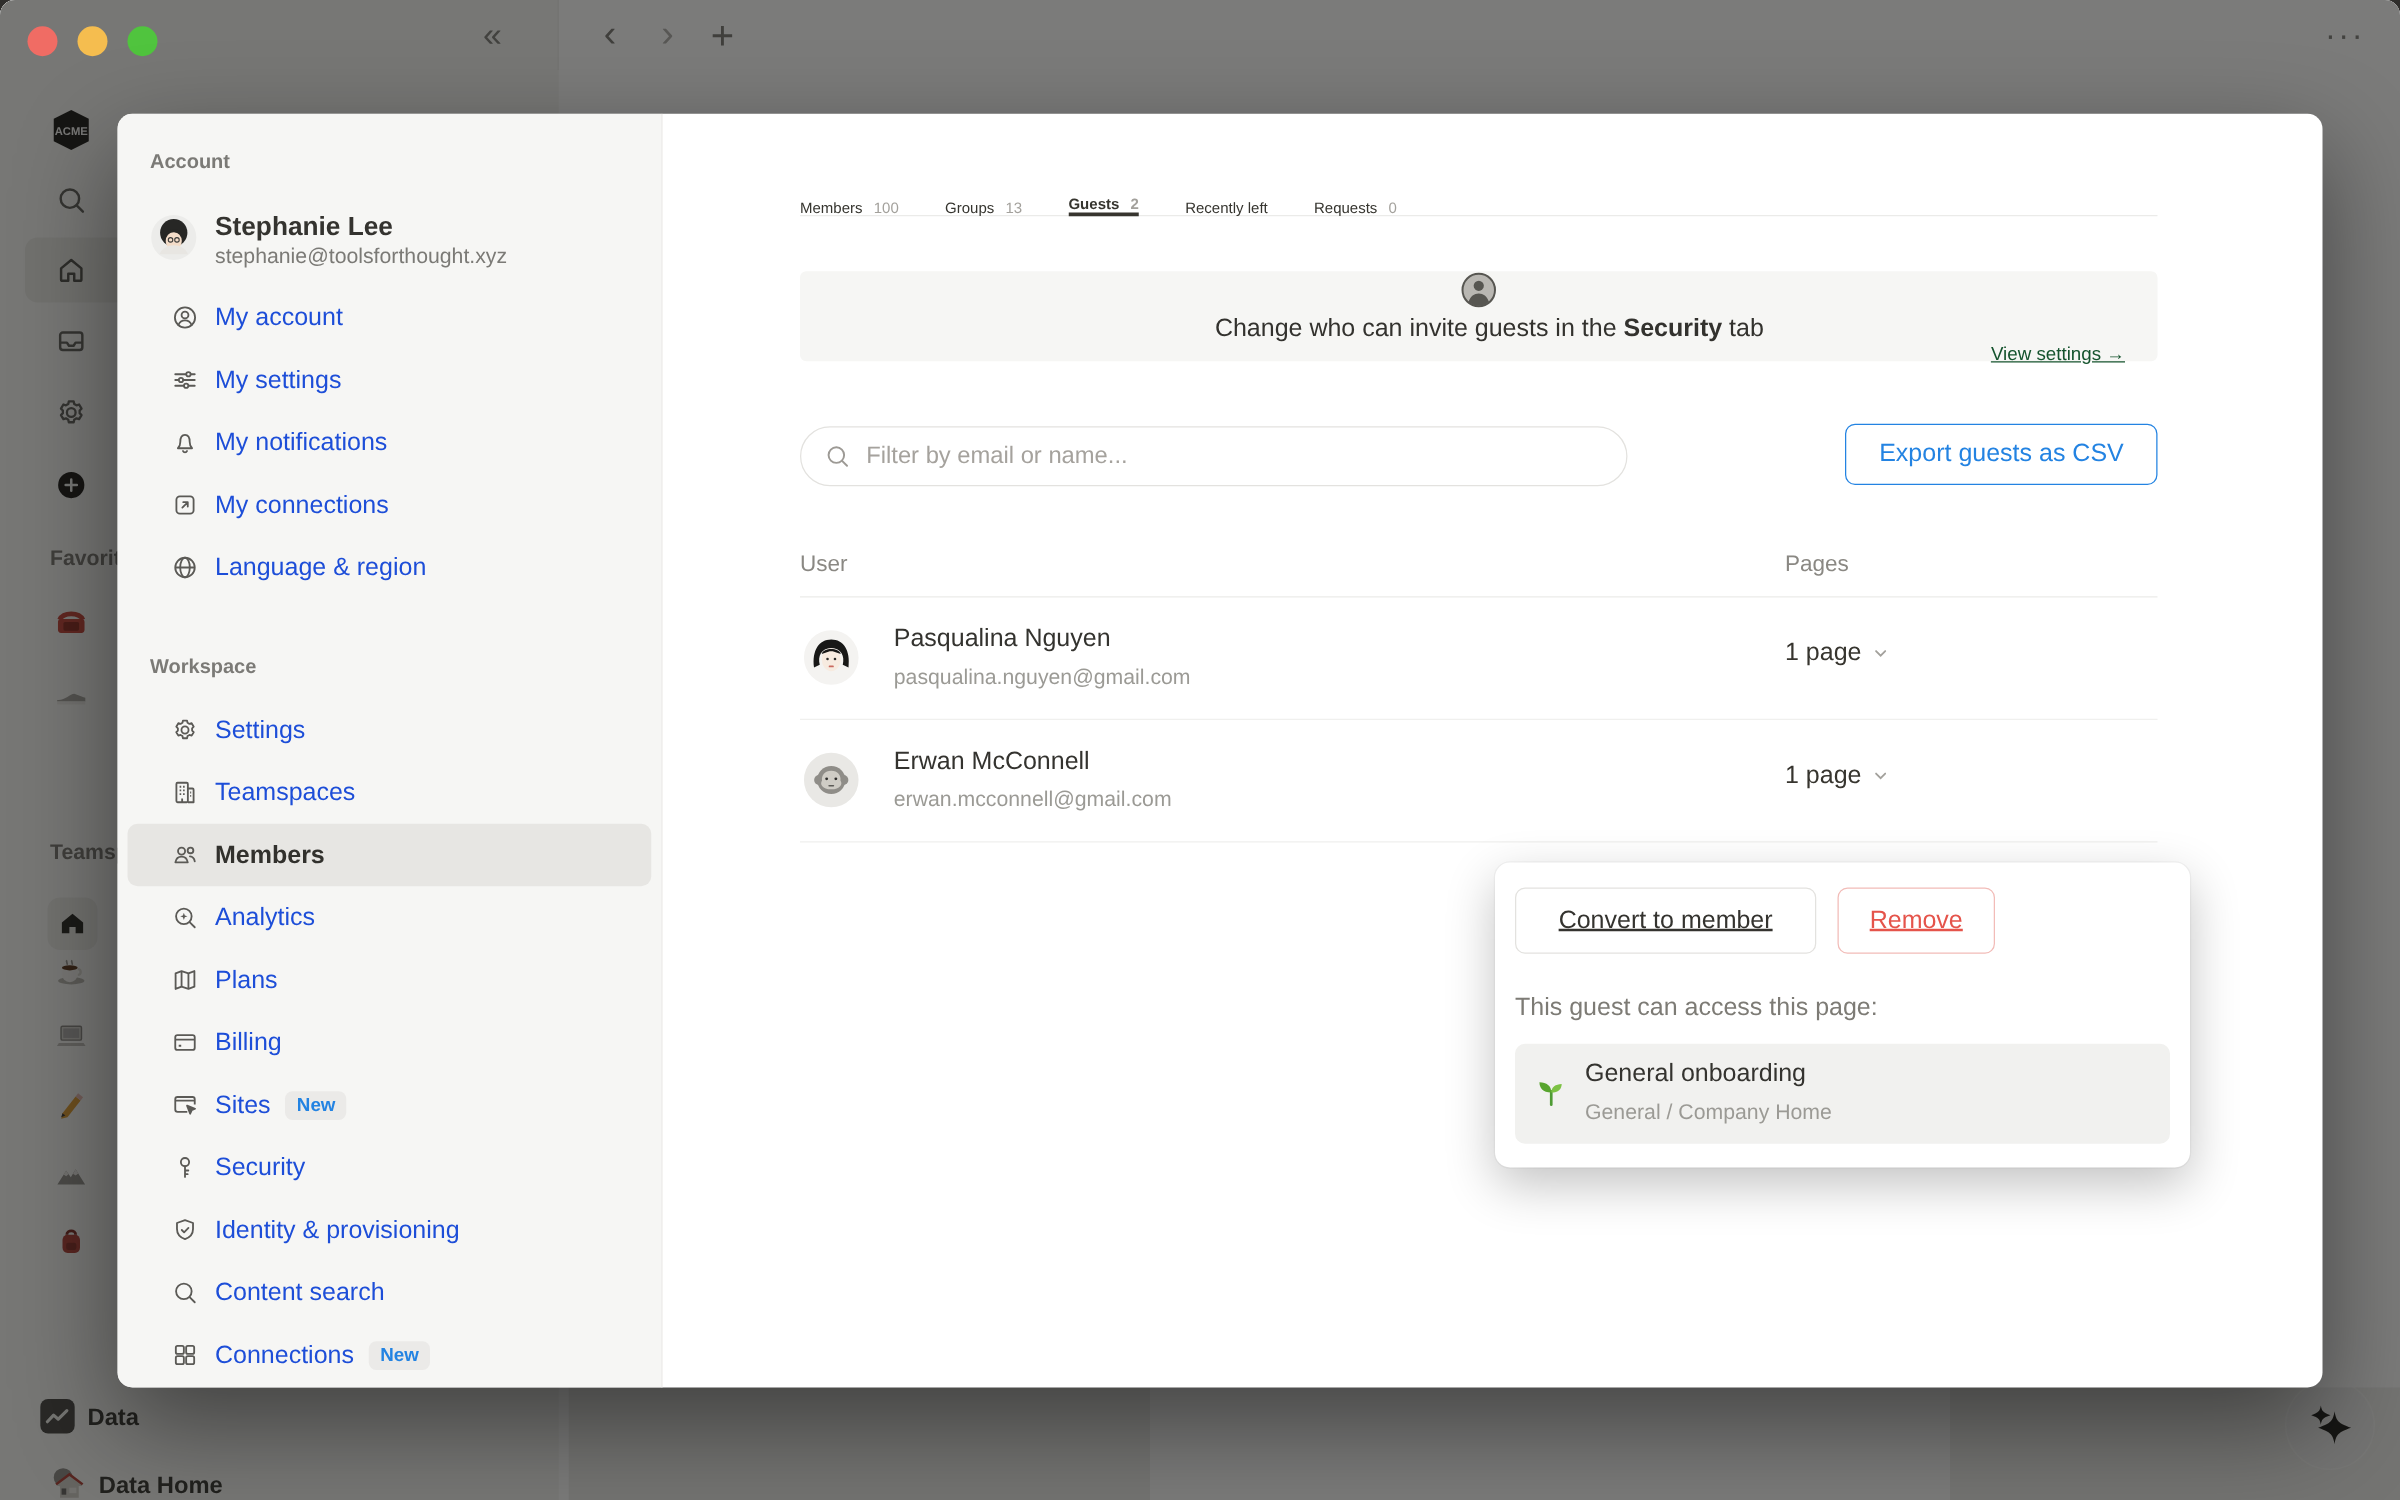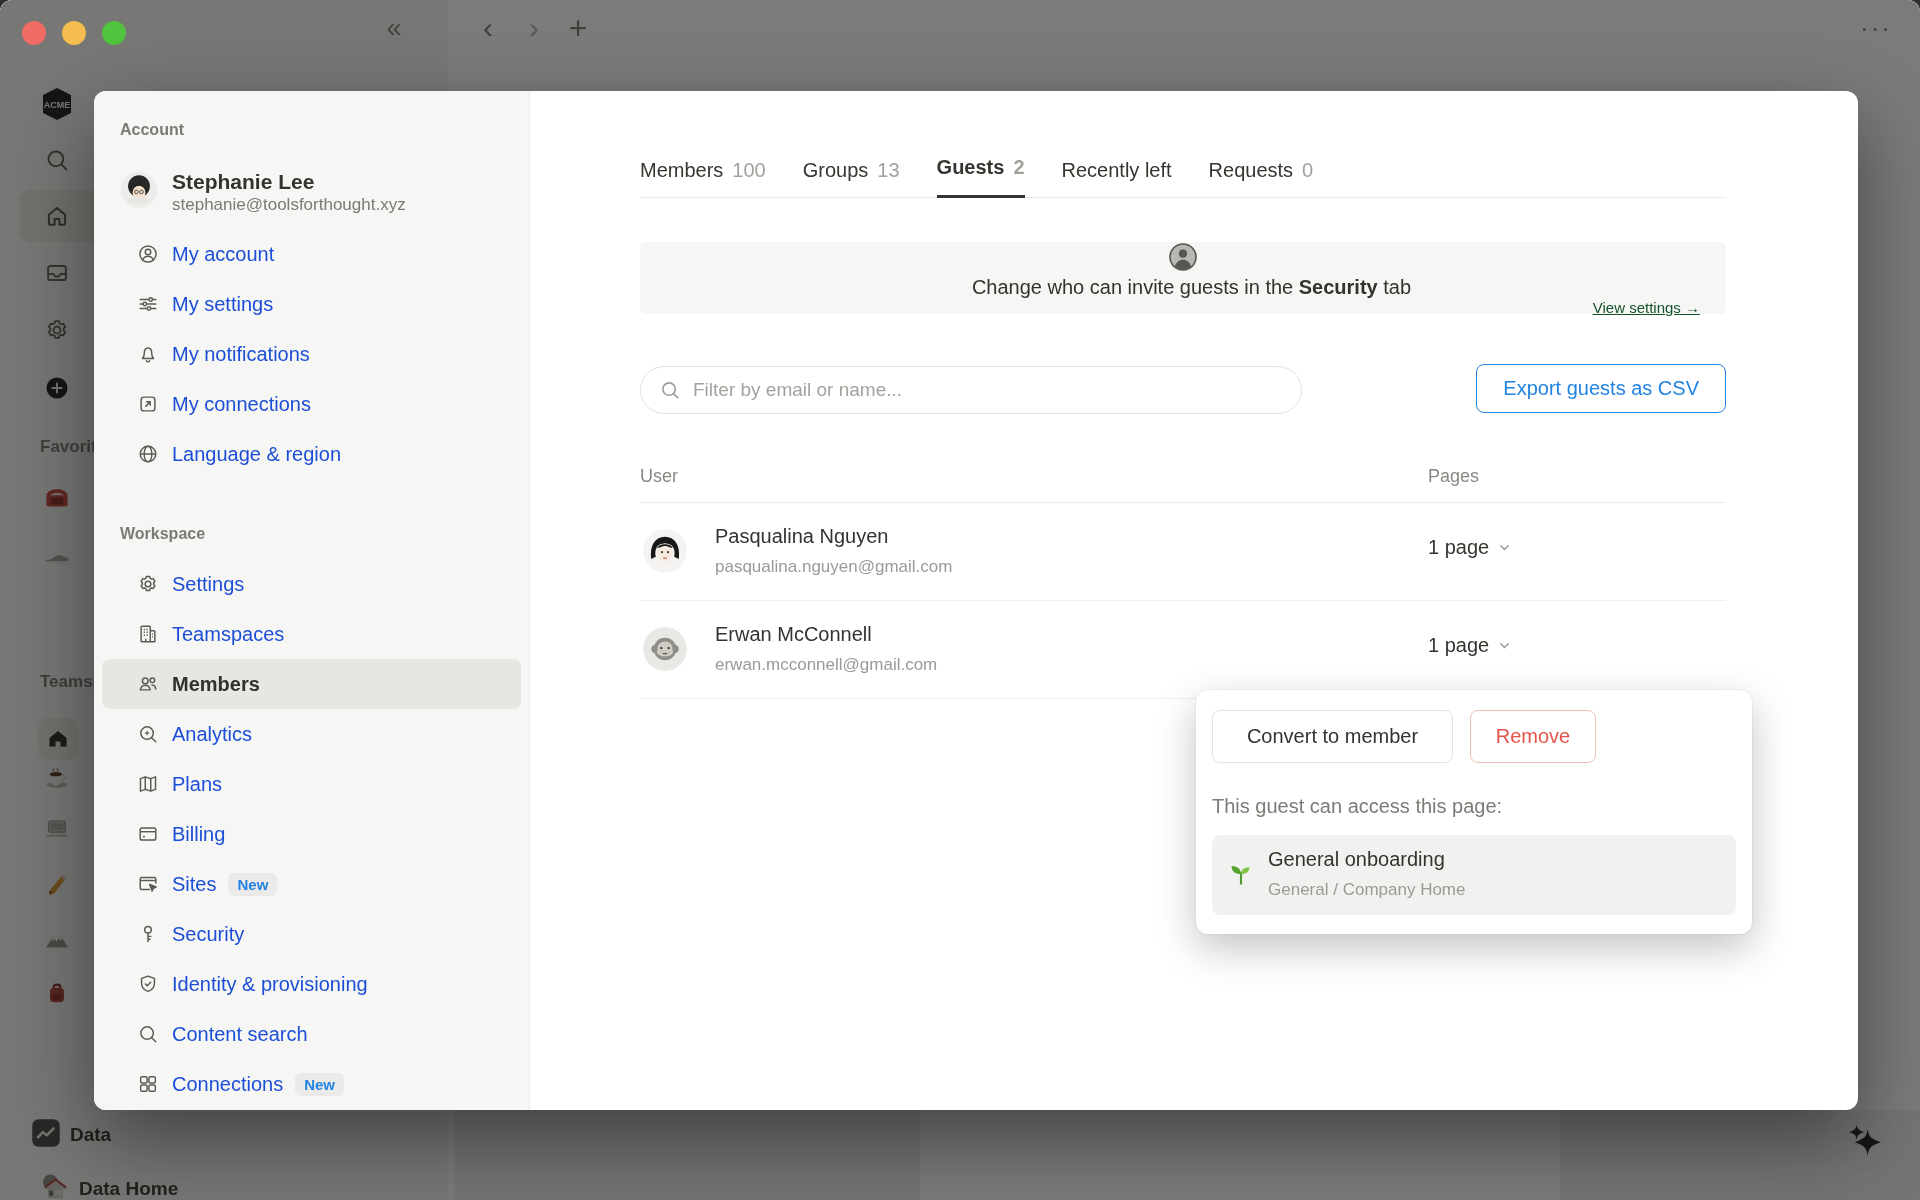--- a/index.html
+++ b/index.html
@@ -45,21 +45,21 @@
   .nav-item{display:flex;align-items:center;height:50px;padding:0 12px 0 35px;border-radius:8px;cursor:pointer;}
   .nav-item .nicon{width:22px;height:22px;margin-right:13px;flex:none;display:flex;color:#5b5a56;}
   .nav-item .nlabel{color:#1d4ed8;font-size:20px;white-space:nowrap;}
   .nav-item.selected{background:#e7e6e3;}
   .nav-item.selected .nlabel{font-weight:700;color:#32312d;}
   .ws-label{margin:46px 0 16px 26px;}
   .badge{margin-left:12px;background:#ebeae8;color:#2383e2;font-size:15px;font-weight:600;padding:3px 9px;border-radius:6px;}
 
   .smain{flex:1;padding:65px 132px 0 110px;position:relative;}
   .tabs{display:flex;gap:37px;border-bottom:1px solid #ebebe9;align-items:flex-end;}
-  .tab{padding-bottom:16px;font-size:20px;color:#36352f;cursor:pointer;white-space:nowrap;position:relative;margin-bottom:-1px;}
+  .tab{padding-bottom:0;font-size:12px;color:#36352f;cursor:pointer;white-space:nowrap;position:relative;margin-bottom:-1px;}
   .tab .count{color:#a3a19c;margin-left:9px;}
   .tab.active{border-bottom:3px solid #37352f;font-weight:600;}
   .banner{margin-top:44px;height:72px;background:#f6f6f4;border-radius:5px;display:flex;align-items:center;padding:0 26px;flex-direction:column;}
   .banner-text{margin-left:17px;font-size:20px;color:#33322e;}
   .banner-link{margin-left:auto;font-size:15px;color:#14532d;cursor:pointer;white-space:nowrap;text-decoration:underline;}
   .ctl-row{margin-top:50px;height:49px;position:relative;}
   .filter{position:absolute;left:0;top:2px;width:662px;height:48px;border:1px solid #e3e2df;border-radius:24px;
     background:#fff;display:flex;align-items:center;padding:0 18px;gap:10px;}
   .filter input{border:none;outline:none;flex:1;font-size:19px;color:#c2410c;background:transparent;}
   .filter input::placeholder{color:#a5a29d;}
@@ -72,21 +72,21 @@
   .avatar{position:absolute;left:2px;top:25px;width:46px;height:46px;border-radius:50%;overflow:hidden;}
   .rname{position:absolute;left:75px;top:22px;font-size:20px;color:#34332f;font-weight:500;}
   .rmail{position:absolute;left:75px;top:54px;font-size:17px;color:#9b9a95;}
   .rpages{position:absolute;left:788px;top:33px;font-size:20px;color:#37352f;display:flex;align-items:center;gap:9px;cursor:pointer;}
   .chev{color:#a3a19c;display:flex;}
 
   
   .popup{position:absolute;left:1196px;top:690px;width:556px;height:244px;background:#fff;border-radius:12px;
     box-shadow:0 0 0 1px rgba(15,15,15,0.04),0 14px 40px rgba(0,0,0,0.24);padding:20px 16px;z-index:5;}
   .pop-btns{display:flex;gap:17px;}
-  .btn{height:53px;border-radius:8px;background:#fff;font-size:20px;cursor:pointer;}
+  .btn{height:53px;border-radius:8px;background:#fff;font-size:20px;cursor:pointer;text-decoration:underline;}
   .btn.convert{width:241px;border:1px solid #e3e2df;color:#34332f;}
   .btn.remove{width:126px;border:1px solid #f2bcb8;color:#e5544b;}
   .pop-note{margin-top:32px;font-size:20px;color:#7d7b75;}
   .pop-page{margin-top:17px;height:80px;background:#f1f1ef;border-radius:8px;position:relative;cursor:pointer;}
   .pp-title{position:absolute;left:56px;top:13px;font-size:20px;font-weight:500;color:#34332f;}
   .pp-path{position:absolute;left:56px;top:45px;font-size:17px;color:#9b9a95;}
   .pp-ico{position:absolute;left:15px;top:24px;}
 </style>
 </head>
 <body>

